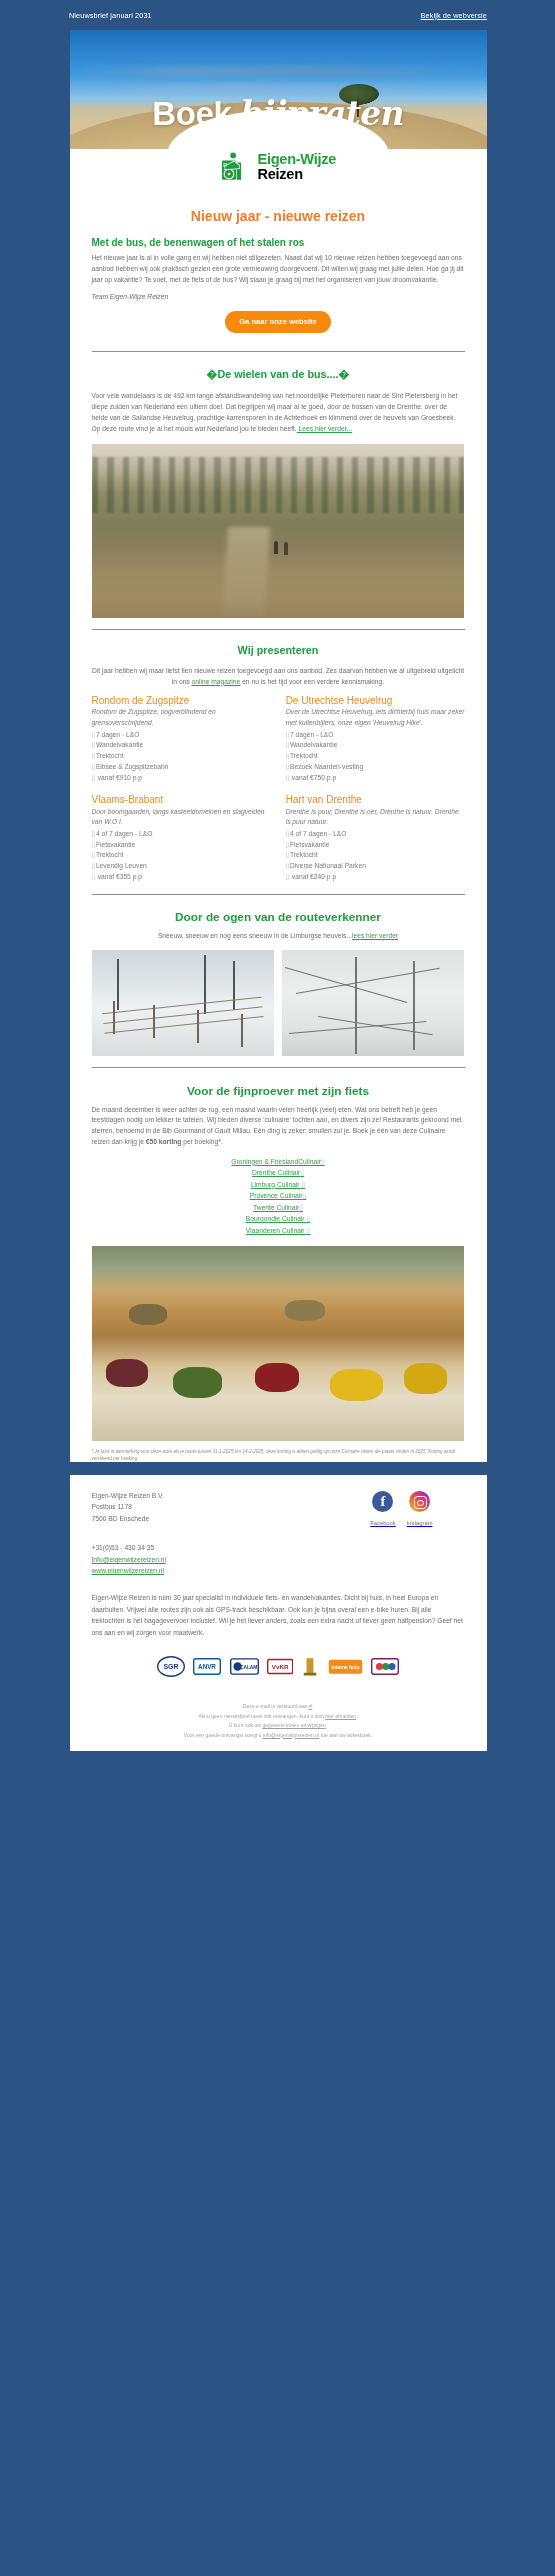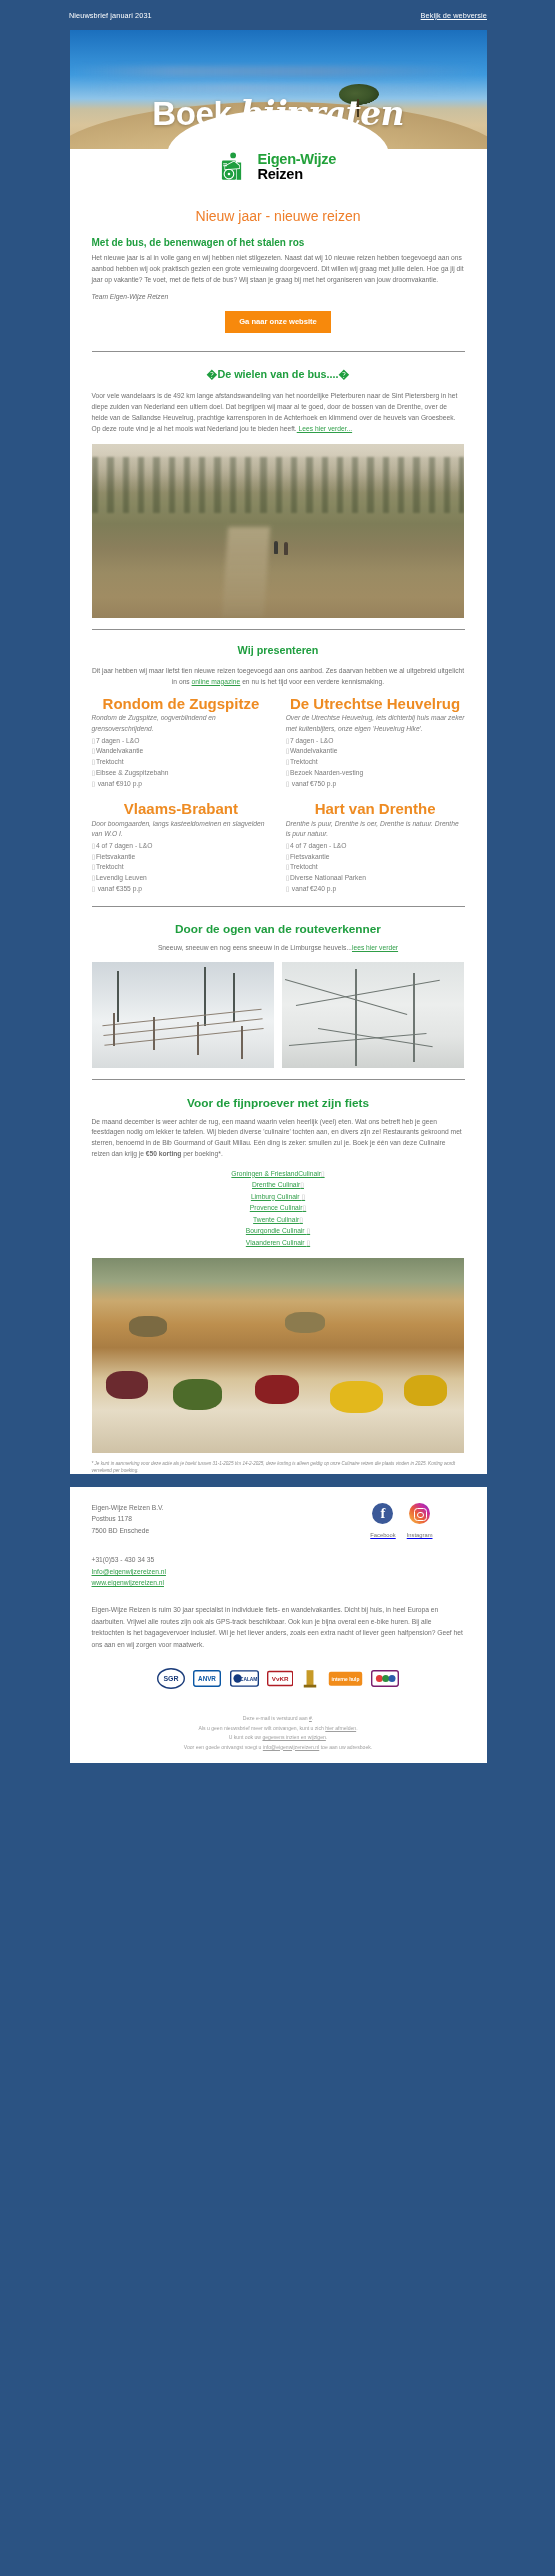--- a/index.html
+++ b/index.html
@@ -115,21 +115,21 @@
   .logo-text .l1 { font-size: 14.6px; font-weight: 700; color: #22a13a; letter-spacing: -0.3px; }
   .logo-text .l2 { font-size: 14.6px; font-weight: 700; color: #000000; letter-spacing: -0.3px; }
 
   
   .content { padding: 0 22px; }
 
   h1.section-title {
     font-size: 14px;
     color: #ee7e2a;
     text-align: center;
-    font-weight: 400;
+    font-weight: 700;
     margin: 8.3px 0 12.5px;
   }
   h2.green-title {
     font-size: 10px;
     color: #1f9e3f;
     font-weight: 700;
     margin: 0 0 4.9px;
   }
   h2.green-center {
     font-size: 10.8px;
@@ -164,21 +164,21 @@
   }
 
   .btn-row { text-align: center; padding: 11px 0 7px; }
   .btn {
     display: inline-block;
     background: #f7890c;
     color: #ffffff;
     font-size: 7.6px;
     font-weight: 700;
     padding: 6.3px 14px 7px;
-    border-radius: 0;
+    border-radius: 11px;
     border: 0;
     cursor: pointer;
     font-family: "Liberation Sans", sans-serif;
   }
 
   hr.rule {
     border: 0;
     border-top: 1.4px solid #8f8f8f;
     margin: 11px 0 0;
   }
@@ -227,21 +227,21 @@
     line-height: 1.55;
     color: #8d8d8d;
     font-style: italic;
     margin: 7px 0 12.5px;
   }
 
   
   .trip-grid { display: flex; gap: 15.3px; margin-top: 4.2px; }
   .trip-col { width: 179px; }
   .trip h3 {
-    font-size: 15px; font-weight: 700; color: #ee8b22; margin: 0 0 1.4px; text-align: center;
+    font-size: 10px; font-weight: 400; color: #ee8b22; margin: 0 0 1.4px;
   }
   .trip .desc {
     font-size: 6.7px; font-style: italic; color: #7b7b7b; line-height: 1.6; margin: 0 0 0.7px;
   }
   .trip ul { list-style: none; }
   .trip li {
     font-size: 6.7px; color: #7b7b7b; line-height: 1.62;
   }
   .trip li .bullet { color: #b4b4b4; margin-right: 0.7px; }
   .trip + .trip { margin-top: 10.4px; }

